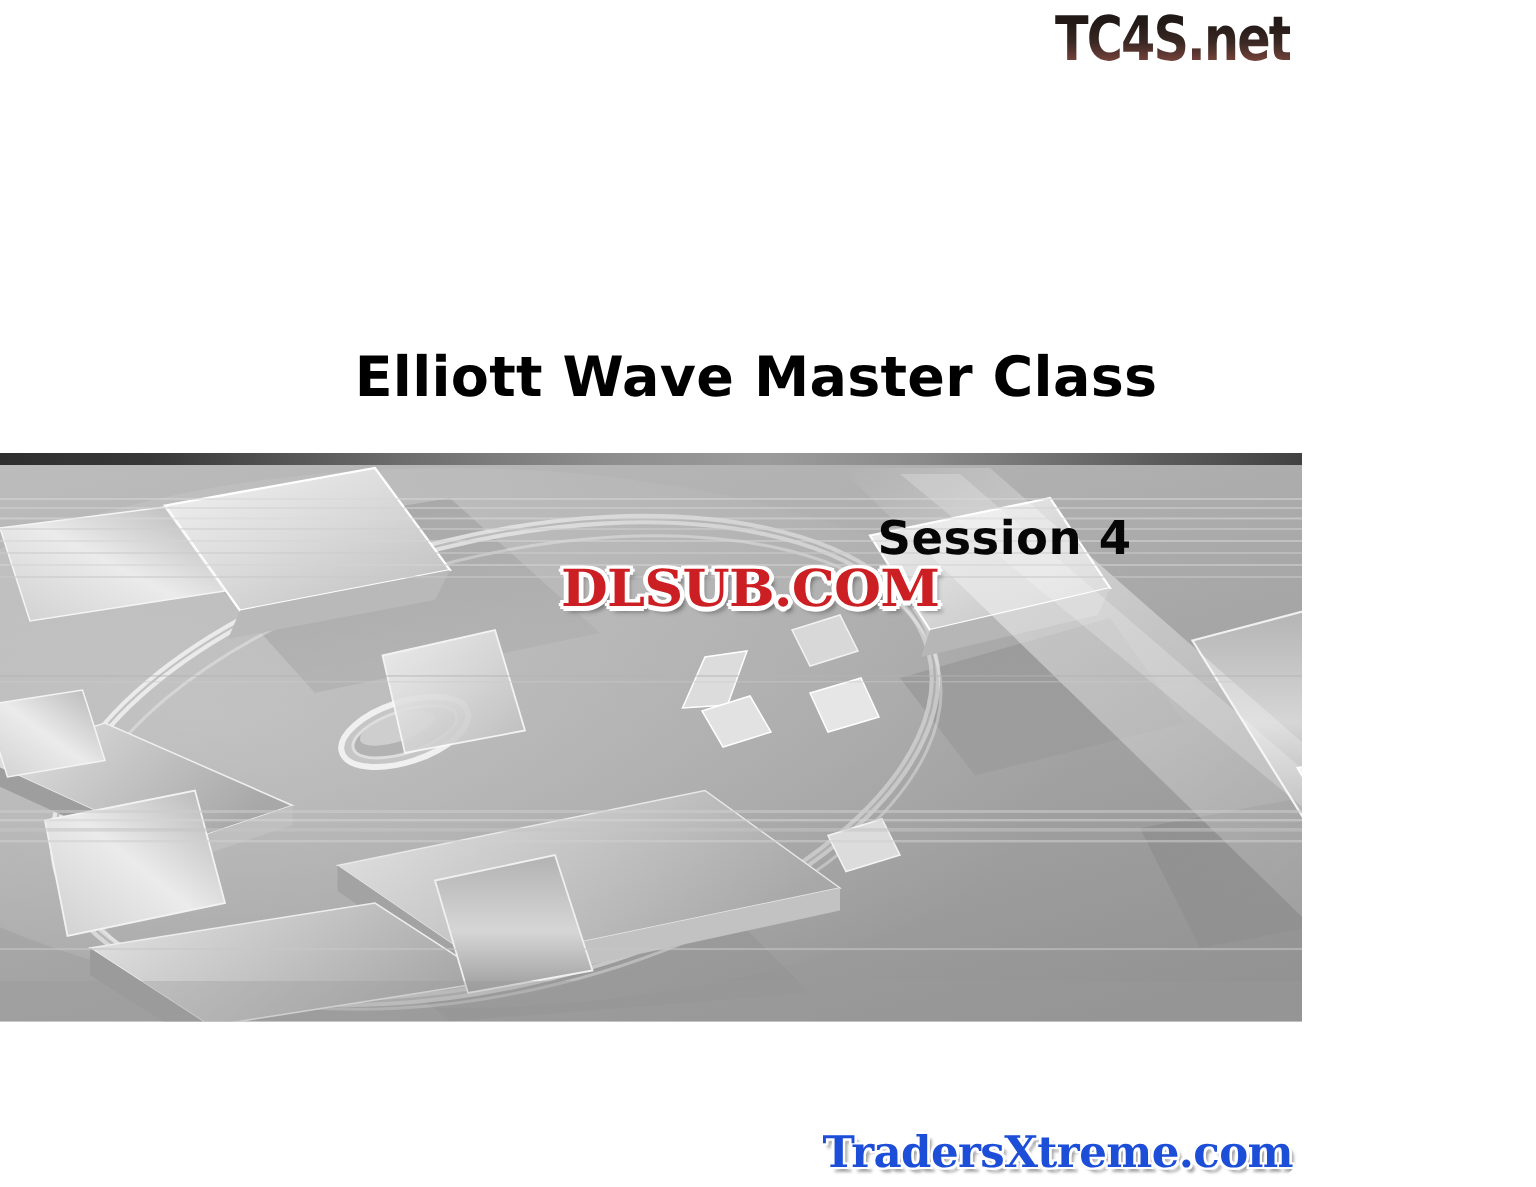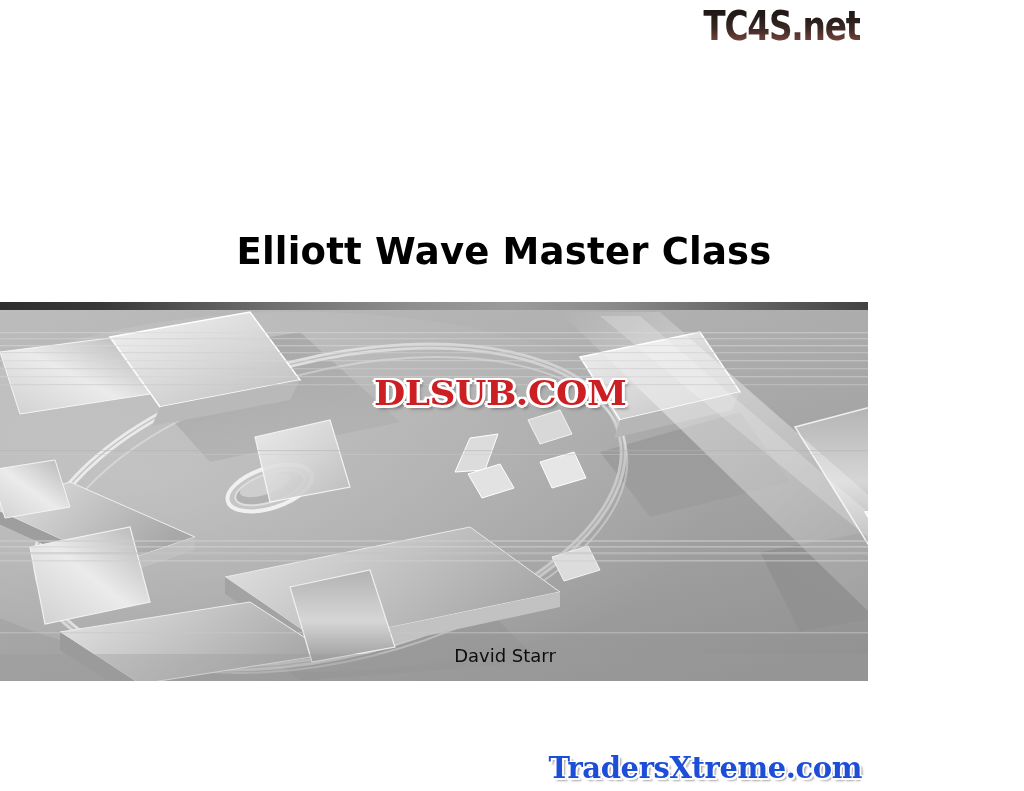--- a/index.html
+++ b/index.html
@@ -302,20 +302,20 @@
         <rect x="0" y="258" width="1024" height="1.6" fill="#d0d0d0"></rect>
         <rect x="0" y="330" width="1024" height="1.4" fill="#c8c8c8"></rect>
       </g>
       <rect x="0" y="148" width="1024" height="1.2" fill="#b4b4b4" opacity="0.5"></rect>
       <rect x="0" y="152" width="1024" height="1.0" fill="#c9c9c9" opacity="0.45"></rect>
 
       <rect x="0" y="352" width="1024" height="27" fill="#9a9a9a" opacity="0.35"></rect>
     </svg>
   </div>
 
+  <div id="session-label">Session 4</div>
 
   <div id="dlsub-watermark">DLSUB.COM</div>
 
-  <div id="presenter-name">David Starr</div>
 
   <div id="tradersxtreme-logo">TradersXtreme.com</div>
 
 </div>
 
 </body></html>

